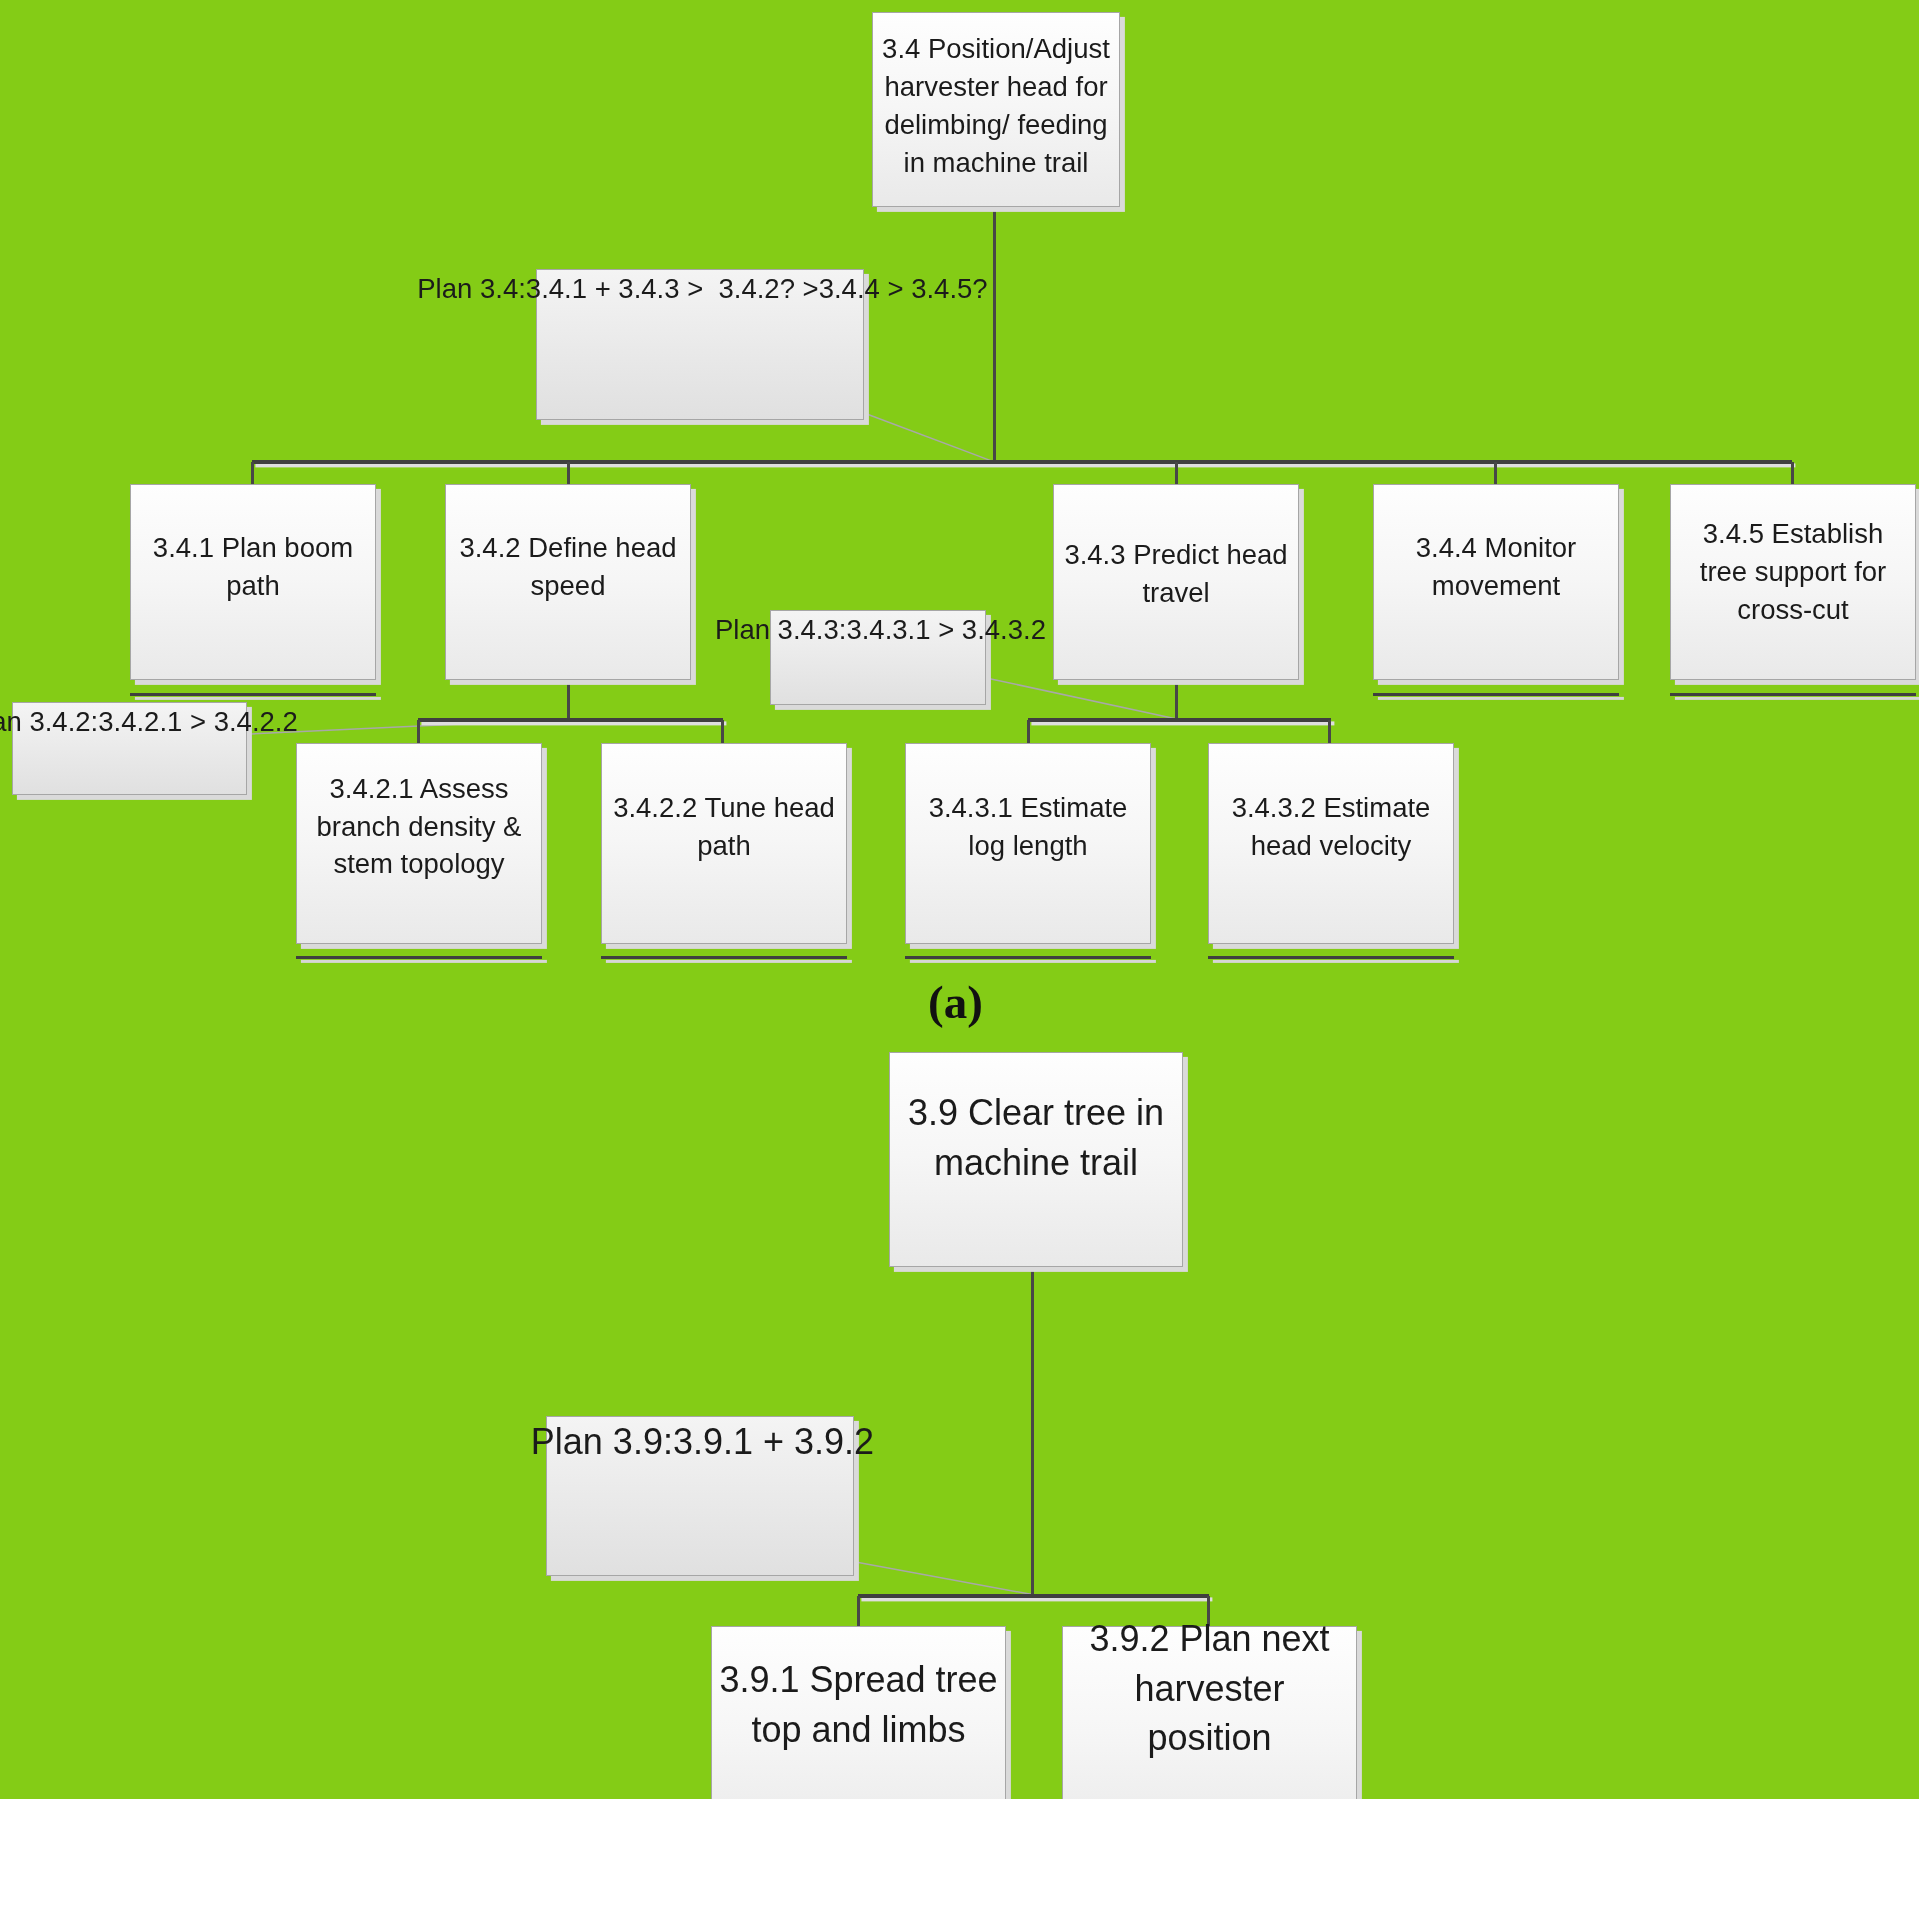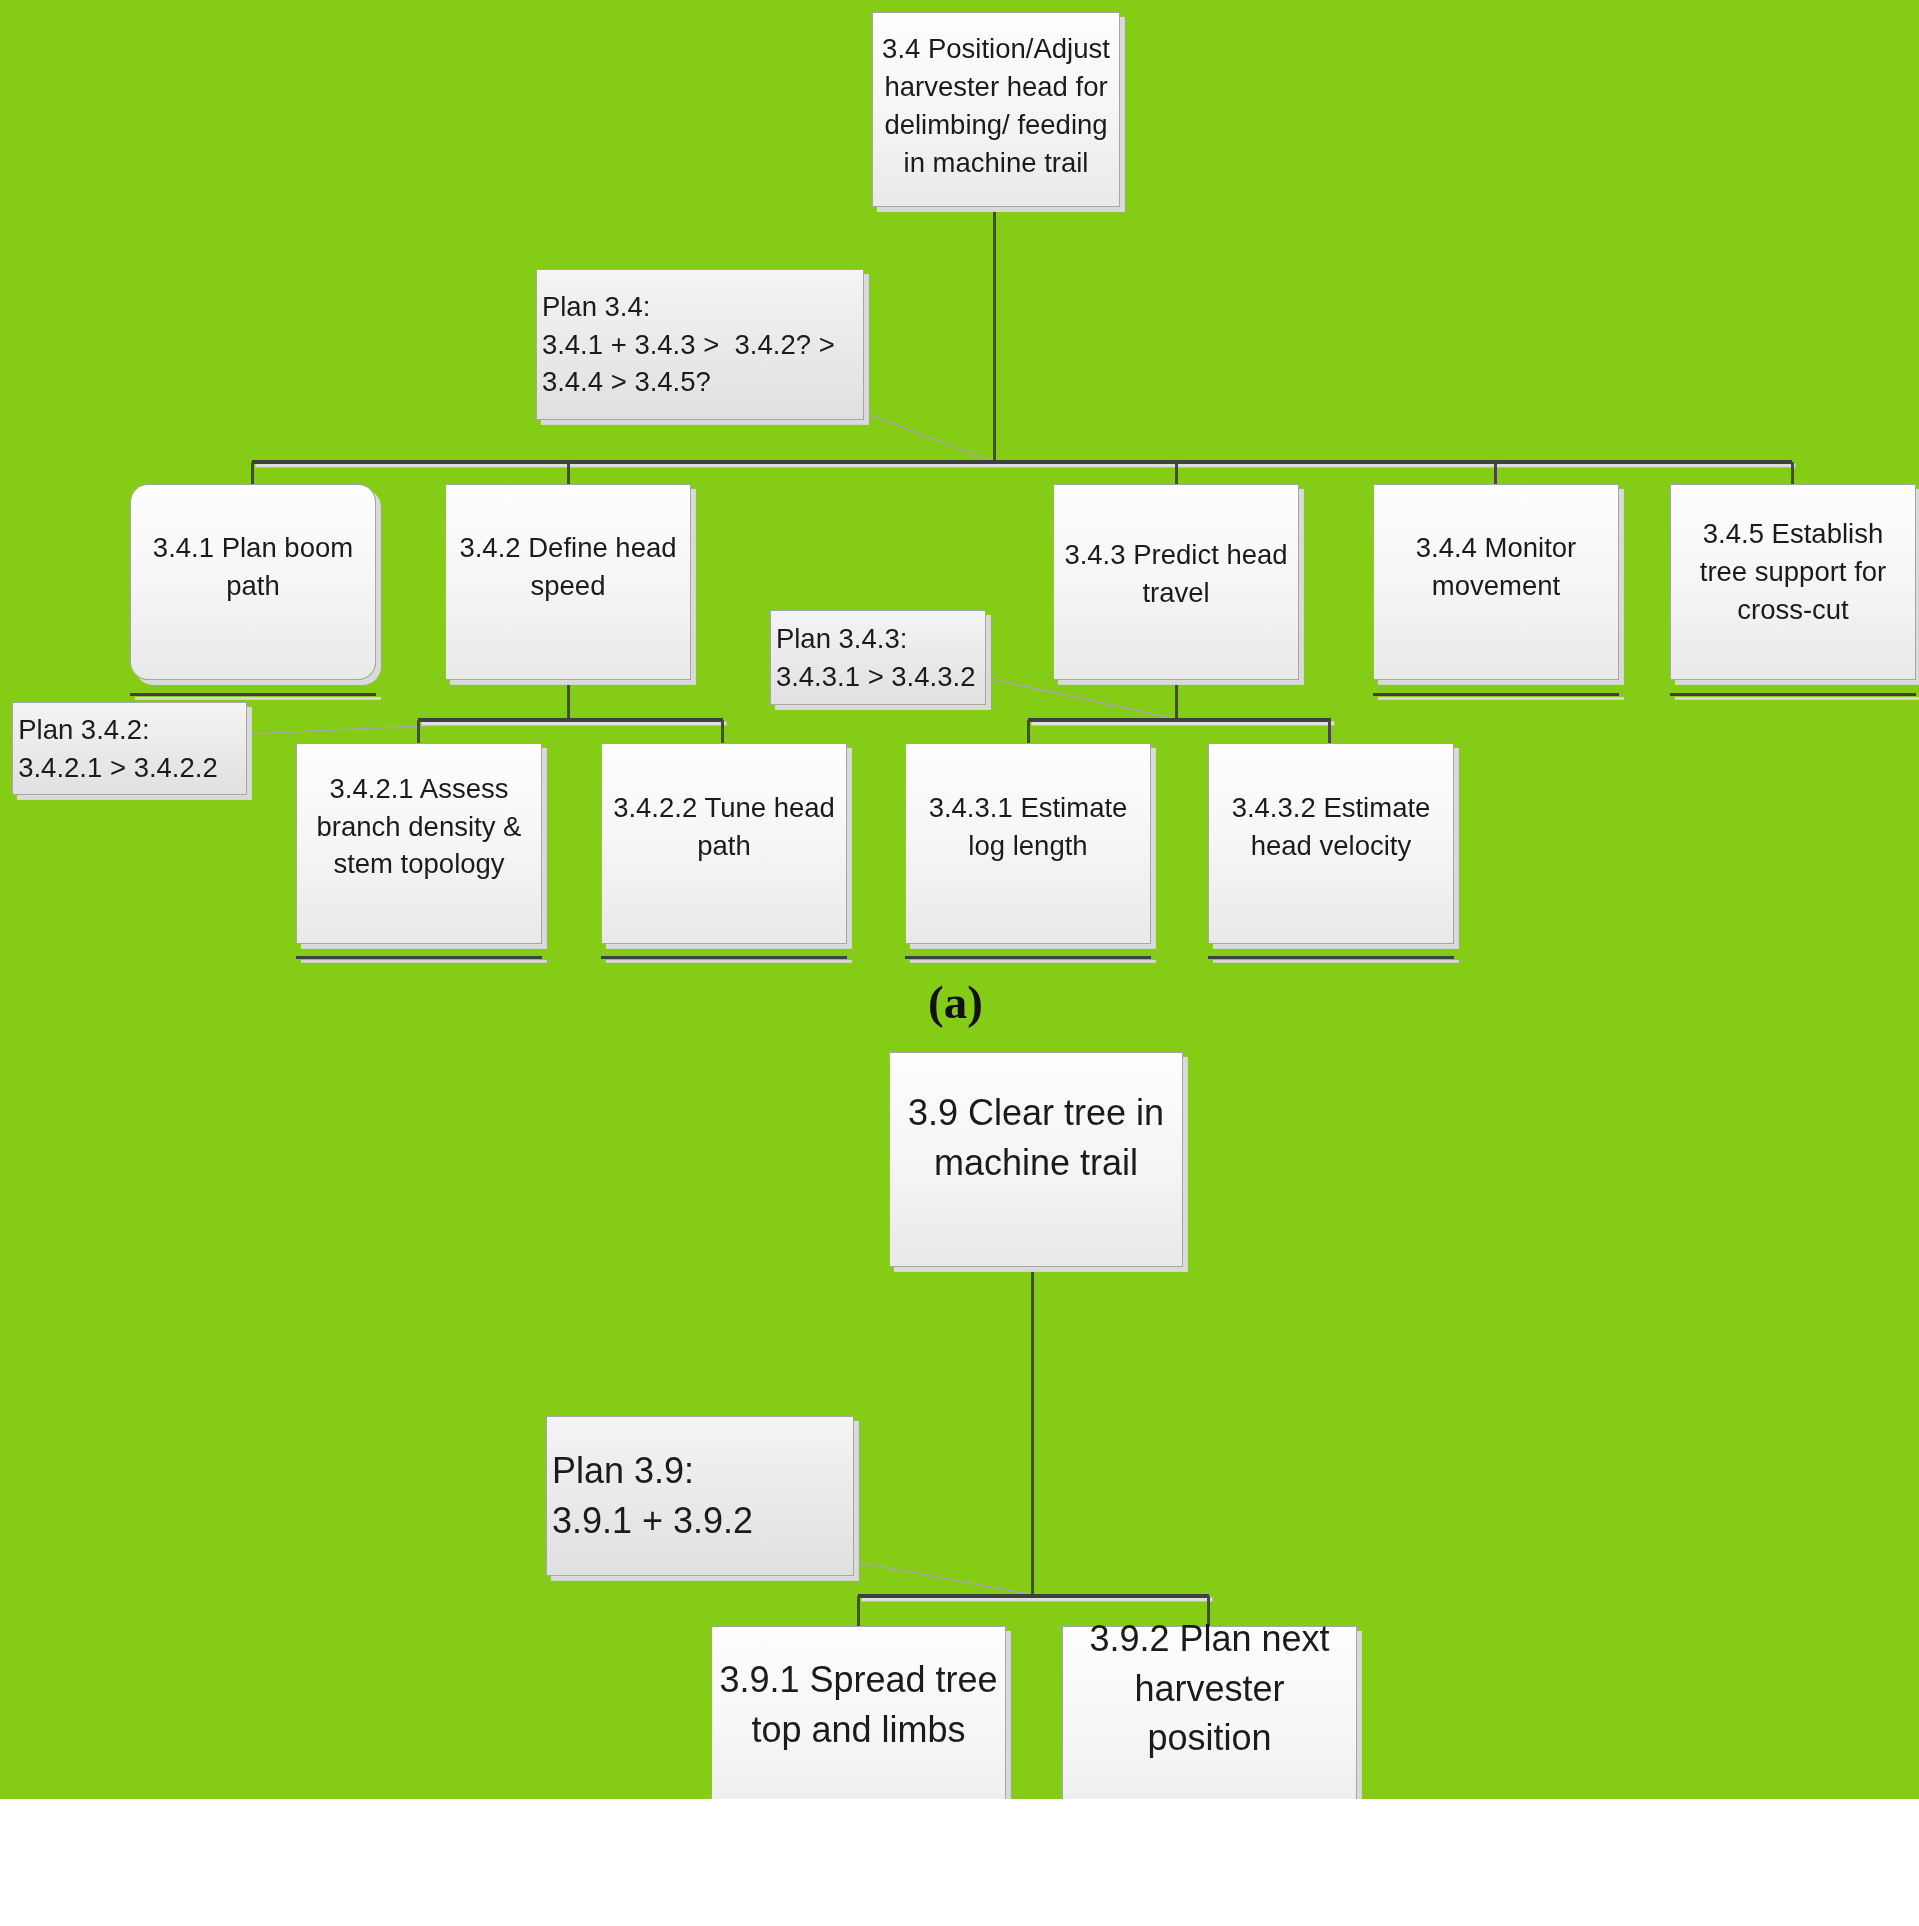--- a/index.html
+++ b/index.html
@@ -29,21 +29,20 @@
   .task .lbl{width:100%;padding:0 6.9px;}
   .task.big{font-size:36px;}
   
   .plan{
     position:absolute;
     box-sizing:border-box;
     border:1.5px solid #a6a6a6;
     background:linear-gradient(180deg,#f4f4f4 0%,#e9e9e9 55%,#e0e0e0 100%);
     box-shadow:4.9px 4.9px 0 #dadada;
     display:flex;
-    flex-direction:column;
     justify-content:center;
     text-align:left;
     font-size:27.5px;
     line-height:1.38;
     padding-left:4.9px;
   }
   .plan.big{font-size:36px;}
   .plan-line{white-space:pre;}
   
   .bar{
@@ -107,21 +106,21 @@
   <div class="task" style="left:872px;top:12.3px;width:248px;height:195px;padding-bottom:6.9px;">
     <div class="lbl">3.4 Position/Adjust harvester head for delimbing/ feeding in machine trail</div>
   </div>
 
   <div class="plan" style="left:536px;top:269px;width:328px;height:151px;">
     <div class="plan-line">Plan 3.4:</div>
     <div class="plan-line">3.4.1 + 3.4.3 &gt;  3.4.2? &gt;</div>
     <div class="plan-line">3.4.4 &gt; 3.4.5?</div>
   </div>
 
-  <div class="task" style="left:130px;top:484px;width:246px;height:196px;padding-bottom:29.5px;border-radius:18px;">
+  <div class="task" style="left:130px;top:484px;width:246px;height:196px;padding-bottom:29.5px;">
     <div class="lbl">3.4.1 Plan boom path</div>
   </div>
   <div class="task" style="left:445px;top:484px;width:246px;height:196px;padding-bottom:29.5px;">
     <div class="lbl">3.4.2 Define head speed</div>
   </div>
   <div class="task" style="left:1053px;top:484px;width:246px;height:196px;padding-bottom:16px;">
     <div class="lbl">3.4.3 Predict head travel</div>
   </div>
   <div class="task" style="left:1373px;top:484px;width:246px;height:196px;padding-bottom:29.5px;">
     <div class="lbl">3.4.4 Monitor movement</div>

